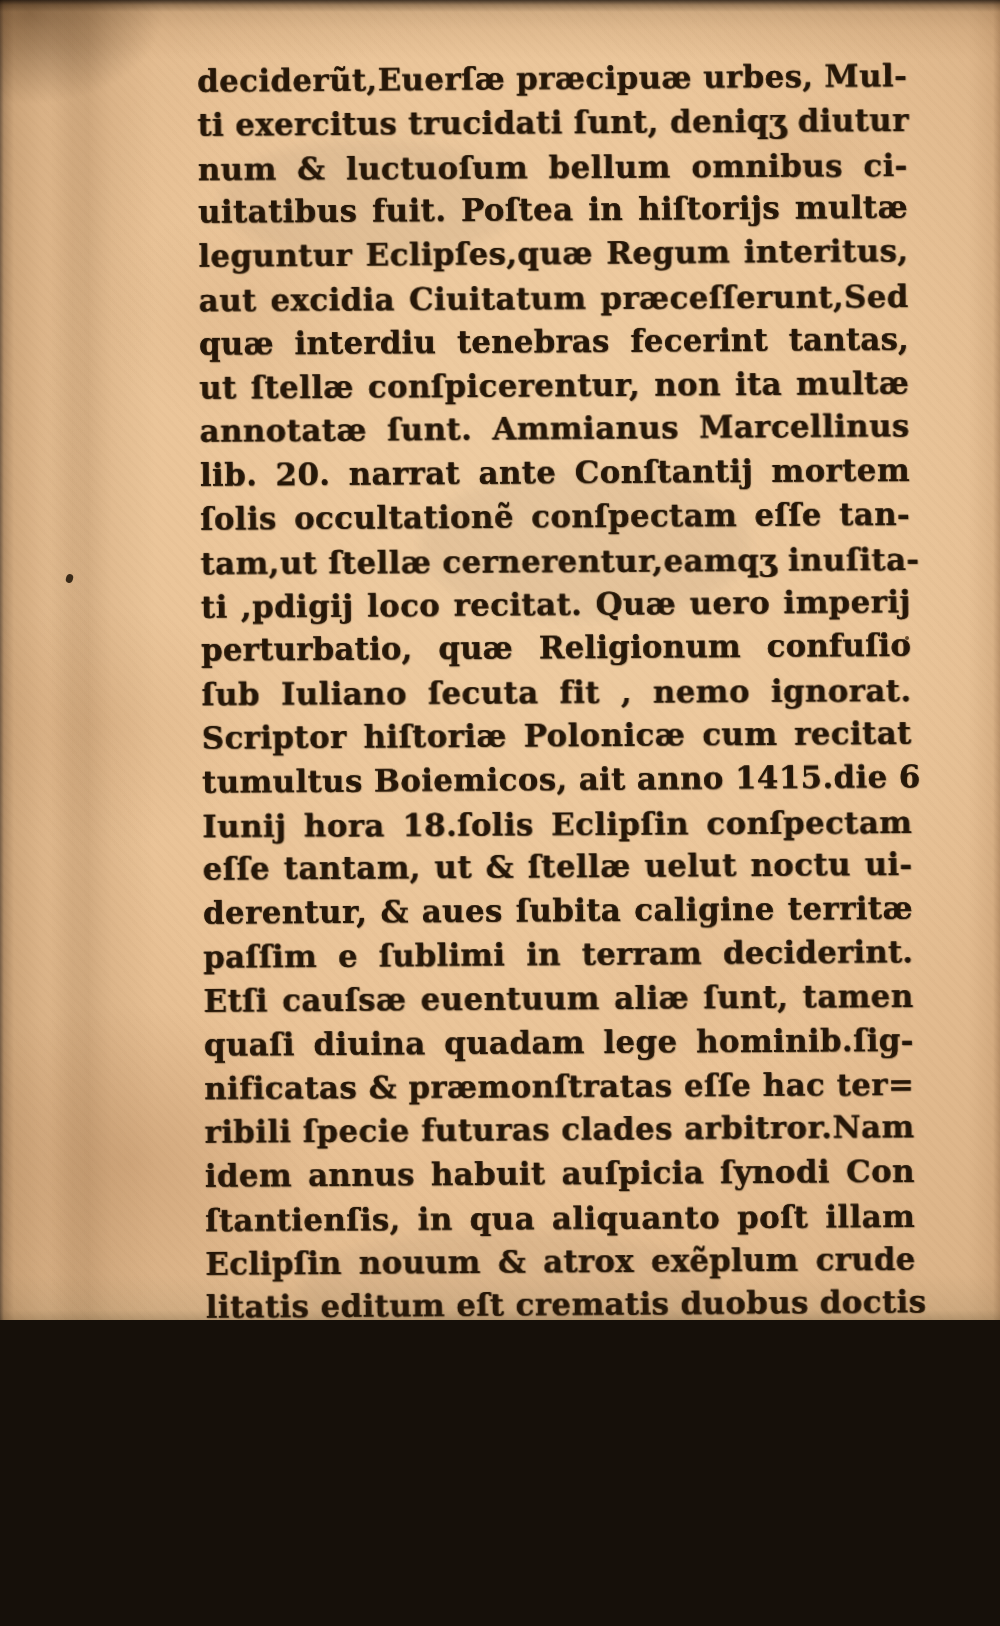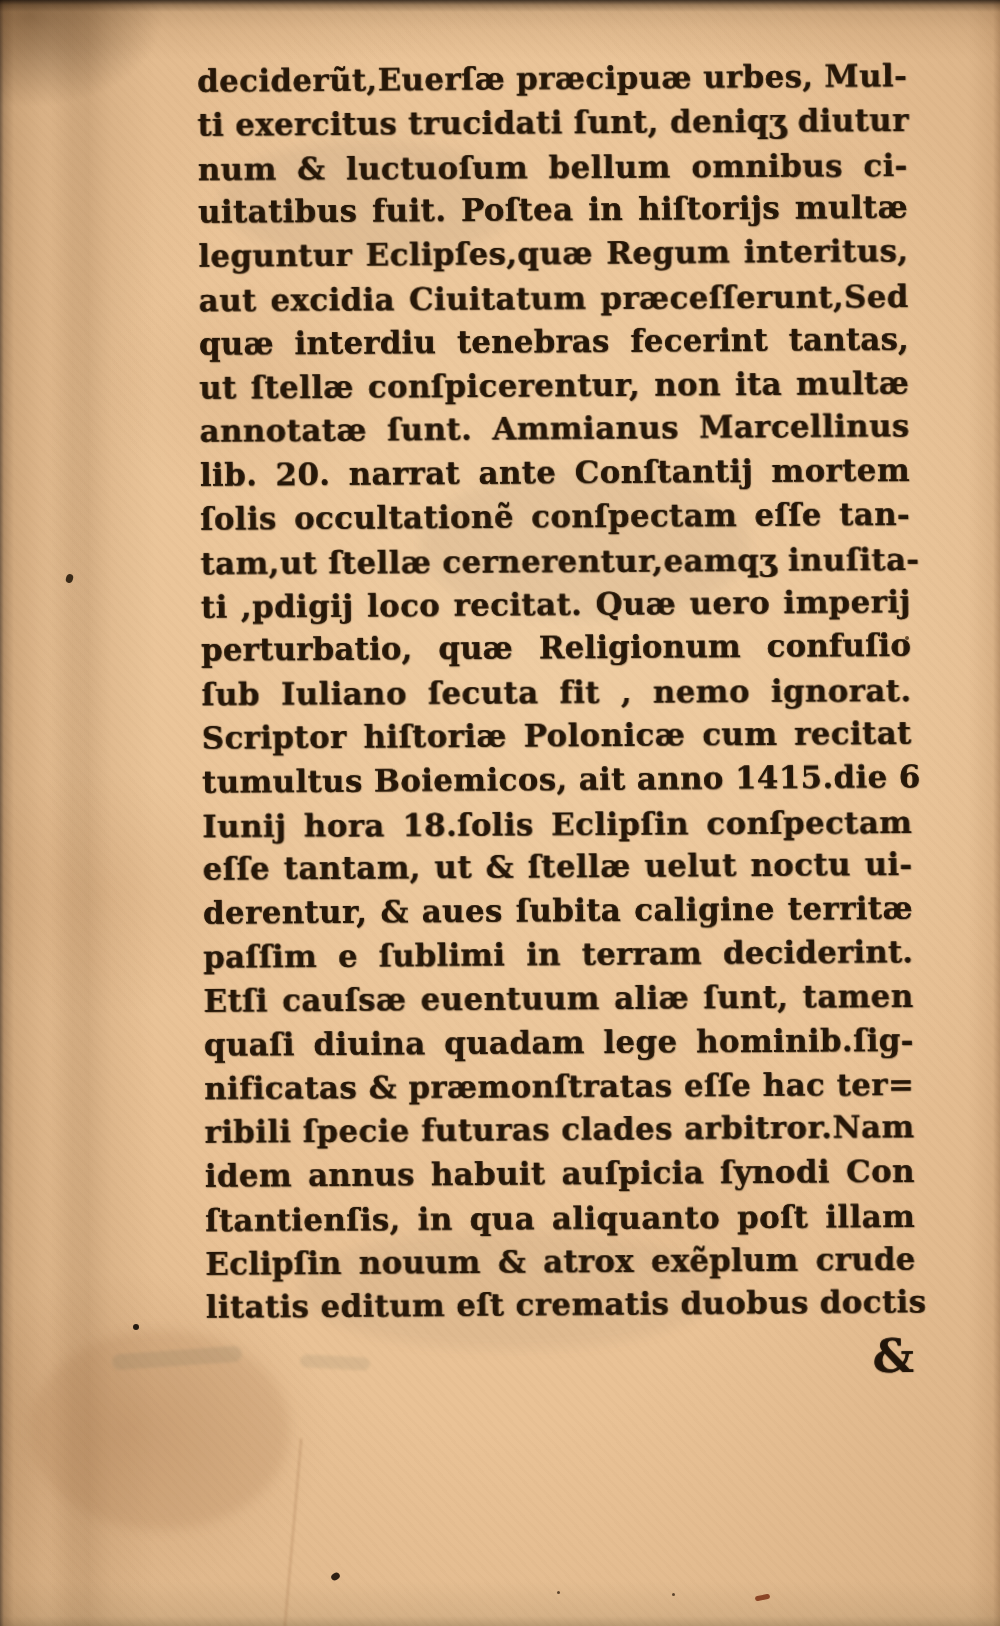--- a/index.html
+++ b/index.html
@@ -4,21 +4,21 @@
 <style>
   html, body {
     margin: 0;
     padding: 0;
     background: #16100a;
     font-family: "DejaVu Serif", "Liberation Serif", serif;
   }
   .page {
     position: relative;
     width: 1000px;
-    height: 1626px;
+    height: 1320px;
     overflow: hidden;
     background-color: #e9c296;
     background-image:
       
       linear-gradient(180deg, rgba(25,15,8,0.80) 0px, rgba(60,38,18,0.45) 5px, rgba(120,85,50,0.22) 12px, rgba(150,110,70,0.13) 30px, rgba(150,110,70,0.0) 60px),
       
       linear-gradient(90deg, rgba(30,18,10,0.55) 0px, rgba(90,58,30,0.35) 4px, rgba(140,100,60,0.22) 14px, rgba(160,120,80,0.12) 40px, rgba(160,120,80,0.0) 95px),
       
       linear-gradient(0deg, rgba(100,85,55,0.32) 0px, rgba(140,120,85,0.16) 10px, rgba(140,120,85,0.0) 45px),
       

